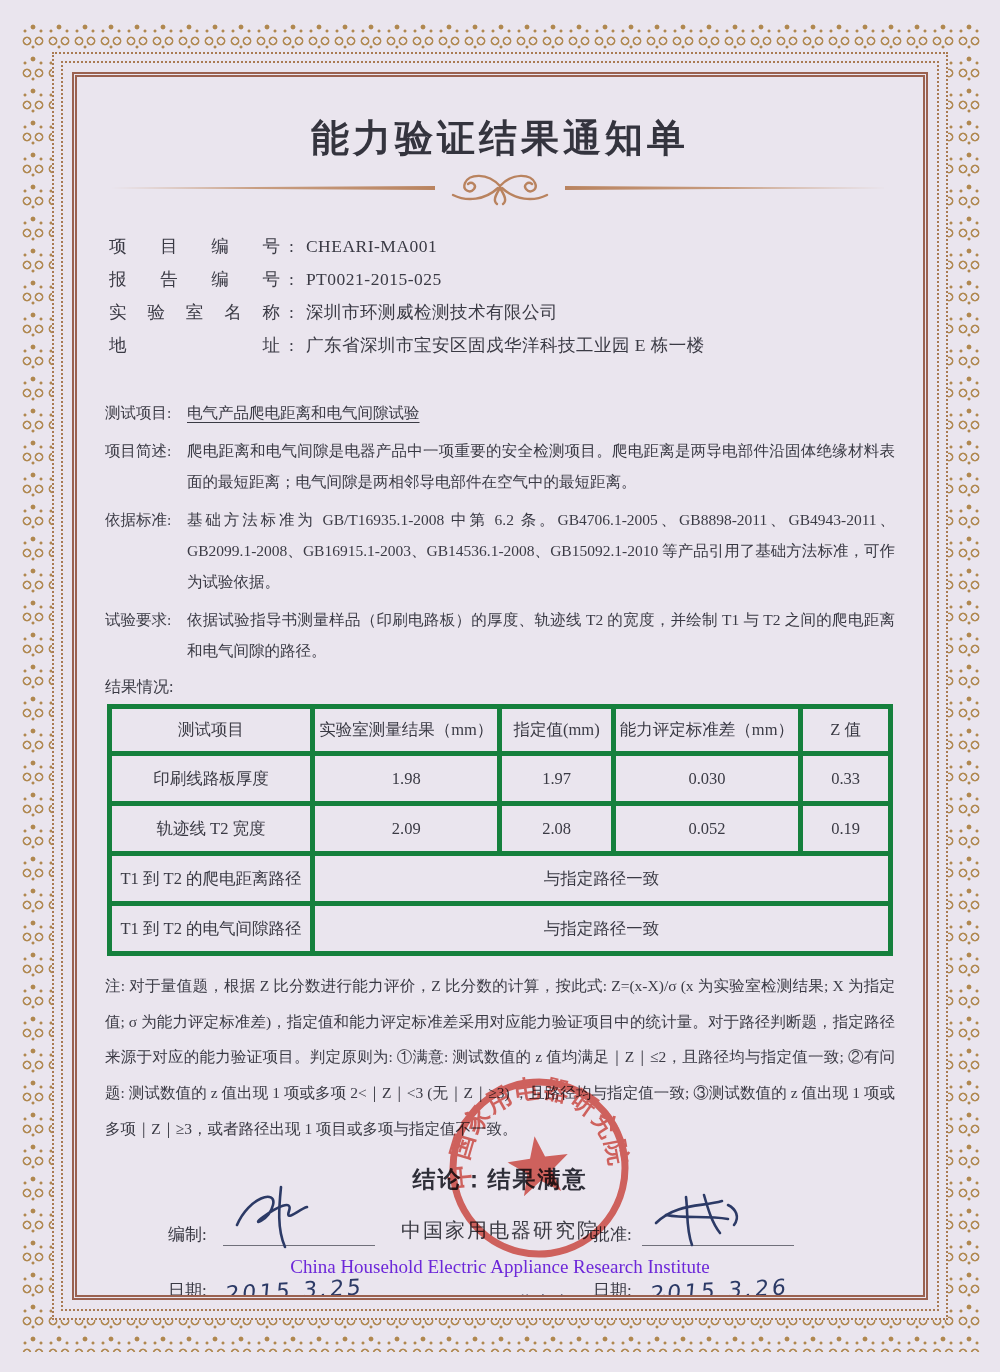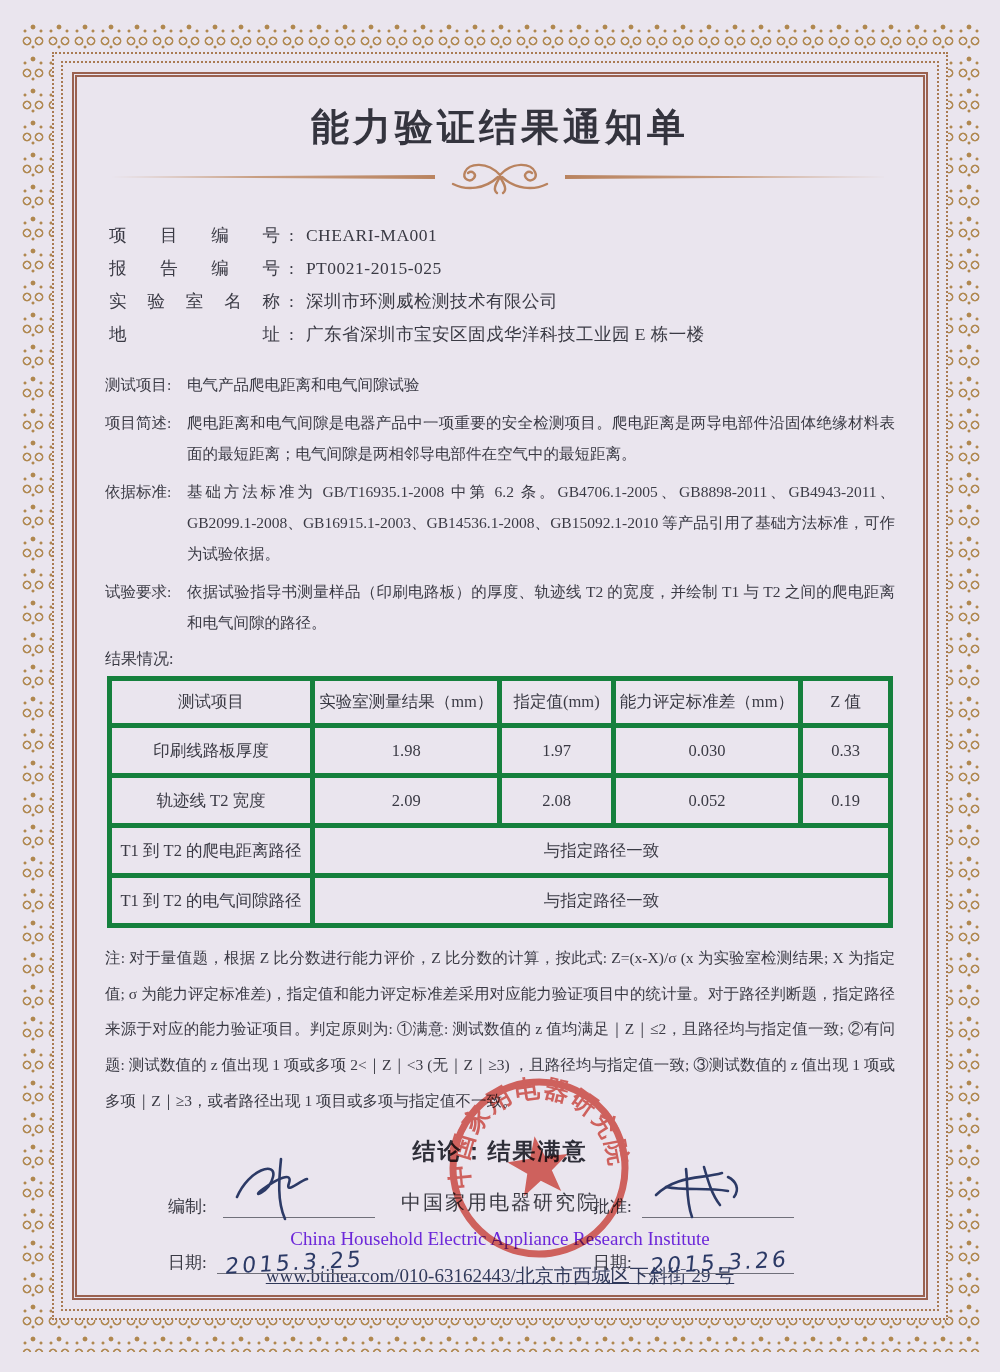--- a/index.html
+++ b/index.html
@@ -11,42 +11,42 @@
     background-image:
       radial-gradient(circle at 7px 21px, rgba(176,136,80,0) 2.5px, #b08850 3px, #b08850 4px, rgba(176,136,80,0) 4.8px),
       radial-gradient(circle at 19px 21px, rgba(176,136,80,0) 2.5px, #b08850 3px, #b08850 4px, rgba(176,136,80,0) 4.8px),
       radial-gradient(circle at 13px 7px, #b08850 2px, rgba(176,136,80,0) 2.8px),
       radial-gradient(circle at 5px 11px, #b08850 1.2px, rgba(176,136,80,0) 1.8px),
       radial-gradient(circle at 21px 11px, #b08850 1.2px, rgba(176,136,80,0) 1.8px),
       radial-gradient(circle at 13px 27px, #b08850 1.2px, rgba(176,136,80,0) 1.8px);
     background-size:26px 32px;}
   .frame-dots1{box-sizing:border-box;height:100%;border:2px dotted #a97a52;padding:7px;background:#eae5ee;}
   .frame-dots2{box-sizing:border-box;height:100%;border:2px dotted #a97a52;padding:9px;}
-  .frame-inner{box-sizing:border-box;height:100%;border:5px double #9a6150;padding:13px 26px 10px;overflow:hidden;}
+  .frame-inner{box-sizing:border-box;height:100%;border:5px double #9a6150;padding:24px 26px 10px;overflow:hidden;}
   .content{position:relative;height:100%;display:flex;flex-direction:column;}
 
   .title{margin:12px 0 4px;text-align:center;font-family:"Liberation Sans", sans-serif;
     font-weight:bold;font-size:38px;letter-spacing:4px;color:#34343e;}
 
   .divider{display:flex;align-items:center;justify-content:center;margin:2px 8px 10px;}
   .divider-line{flex:1;height:4px;background:linear-gradient(to right,#d4b49e,#b9835f);}
   .divider-line.left{clip-path:polygon(0 50%,100% 0,100% 100%);}
   .divider-line.right{clip-path:polygon(0 0,100% 50%,0 100%);background:linear-gradient(to right,#b9835f,#d4b49e);}
 
   .fields{margin:18px 6px 8px;}
   .field-row{display:flex;align-items:baseline;margin-bottom:9px;font-size:17.5px;}
   .field-label{display:inline-block;width:172px;text-align:justify;text-align-last:justify;letter-spacing:1px;}
   .field-colon{margin:0 12px 0 8px;}
   .field-value{letter-spacing:.5px;}
 
-  .sections{margin:6px 2px 0;}
+  .sections{margin:23px 2px 0;}
   .sec{display:flex;margin:0 0 7px;}
   .sec-label{flex:none;width:82px;font-size:15.5px;line-height:2.0;}
   .sec-text{flex:1;font-size:15.5px;line-height:2.0;text-align:justify;}
-  .sec-text.u{text-underline-offset:4px;text-align:left;}
+  .sec-text.u{text-decoration:underline;text-underline-offset:4px;text-align:left;}
 
   .results-label{font-size:16px;margin:4px 2px 6px;}
 
   table.results{width:99%;margin:0 auto;border-collapse:collapse;border:2px solid #44444e;font-size:16.5px;}
   table.results th,table.results td{border:5px solid #15803d;text-align:center;font-weight:normal;padding:0 4px;}
   table.results th{height:42px;}
   table.results td{height:45px;}
   td.item-cell{text-align:left;padding-left:10px;}
   col.c1{width:26%;} col.c2{width:24%;} col.c3{width:14.5%;} col.c4{width:24%;} col.c5{width:11.5%;}
 

